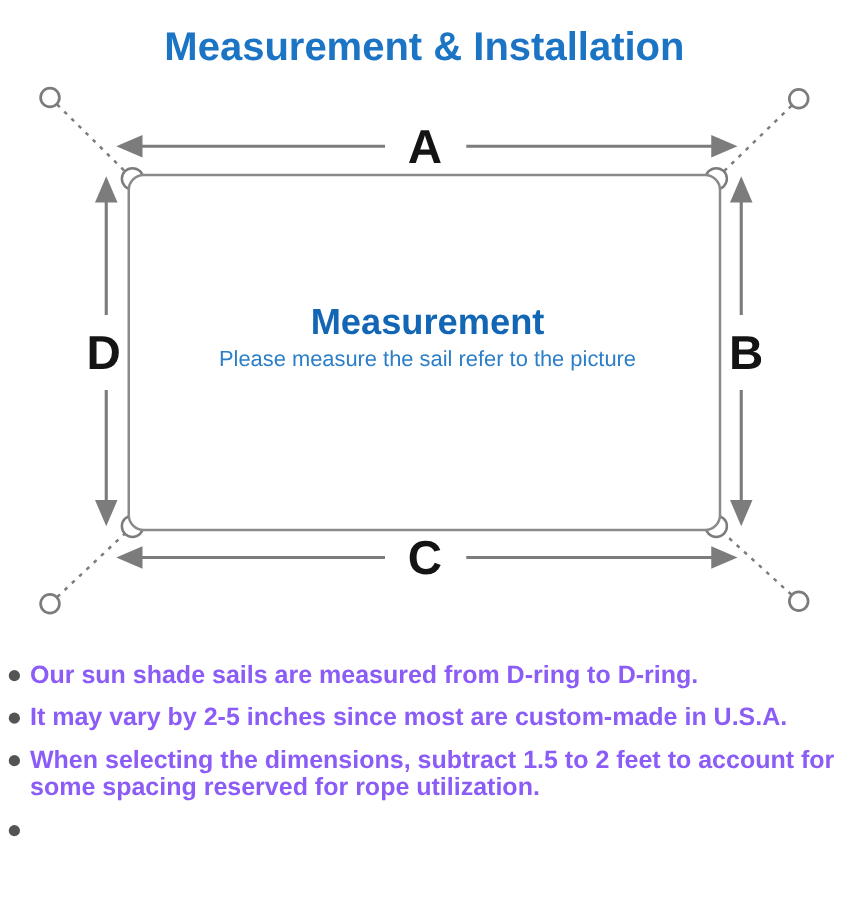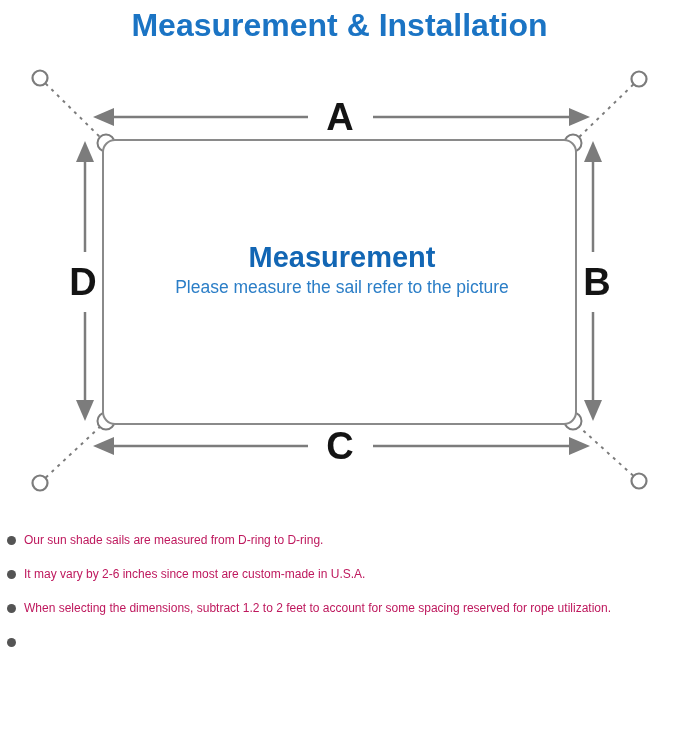--- a/index.html
+++ b/index.html
@@ -8,21 +8,21 @@
     width: 679px;
     height: 739px;
     margin: 0 auto;
     background: #ffffff;
     font-family: "Liberation Sans", sans-serif;
     overflow: hidden;
   }
   .page-title {
     position: absolute;
     top: 0; left: 0; right: 0;
-    margin: 4px;
+    margin: 16px;
     text-align: center;
     font-size: 32px;
     line-height: 42px;
     font-weight: 700;
     color: #1b74c4;
     letter-spacing: 0px;
   }
   .diagram-svg {
     position: absolute;
     top: 0; left: 0;
@@ -34,23 +34,24 @@
     top: 529px;
     left: 0;
     right: 0;
     list-style: none;
     margin: 0;
     padding: 0 6px 0 24px;
   }
   .notes li {
     position: relative;
     margin: 0 0 12px 0;
-    font-size: 12px;
+    font-size: 20px;
     line-height: 22px;
-    color: #be185d;
+    color: #8b5cf6;
+    font-weight: bold;
   }
   .notes .dot {
     position: absolute;
     left: -17px;
     top: 6.5px;
     width: 9px;
     height: 9px;
     border-radius: 50%;
     background: #545454;
   }
@@ -141,24 +142,24 @@
     <text class="center-sub" x="342" y="293" text-anchor="middle">Please measure the sail refer to the picture</text>
   </svg>
 
   <ul class="notes">
     <li>
       <span class="dot"></span>
       <span>Our sun shade sails are measured from D-ring to D-ring.</span>
     </li>
     <li>
       <span class="dot"></span>
-      <span>It may vary by 2-6 inches since most are custom-made in U.S.A.</span>
+      <span>It may vary by 2-5 inches since most are custom-made in U.S.A.</span>
     </li>
     <li>
       <span class="dot"></span>
-      <span>When selecting the dimensions, subtract 1.2 to 2 feet to account for some spacing reserved for rope utilization.</span>
+      <span>When selecting the dimensions, subtract 1.5 to 2 feet to account for some spacing reserved for rope utilization.</span>
     </li>
     <li>
       <span class="dot"></span>
     </li>
   </ul>
 
 </div>
 
 </body></html>

